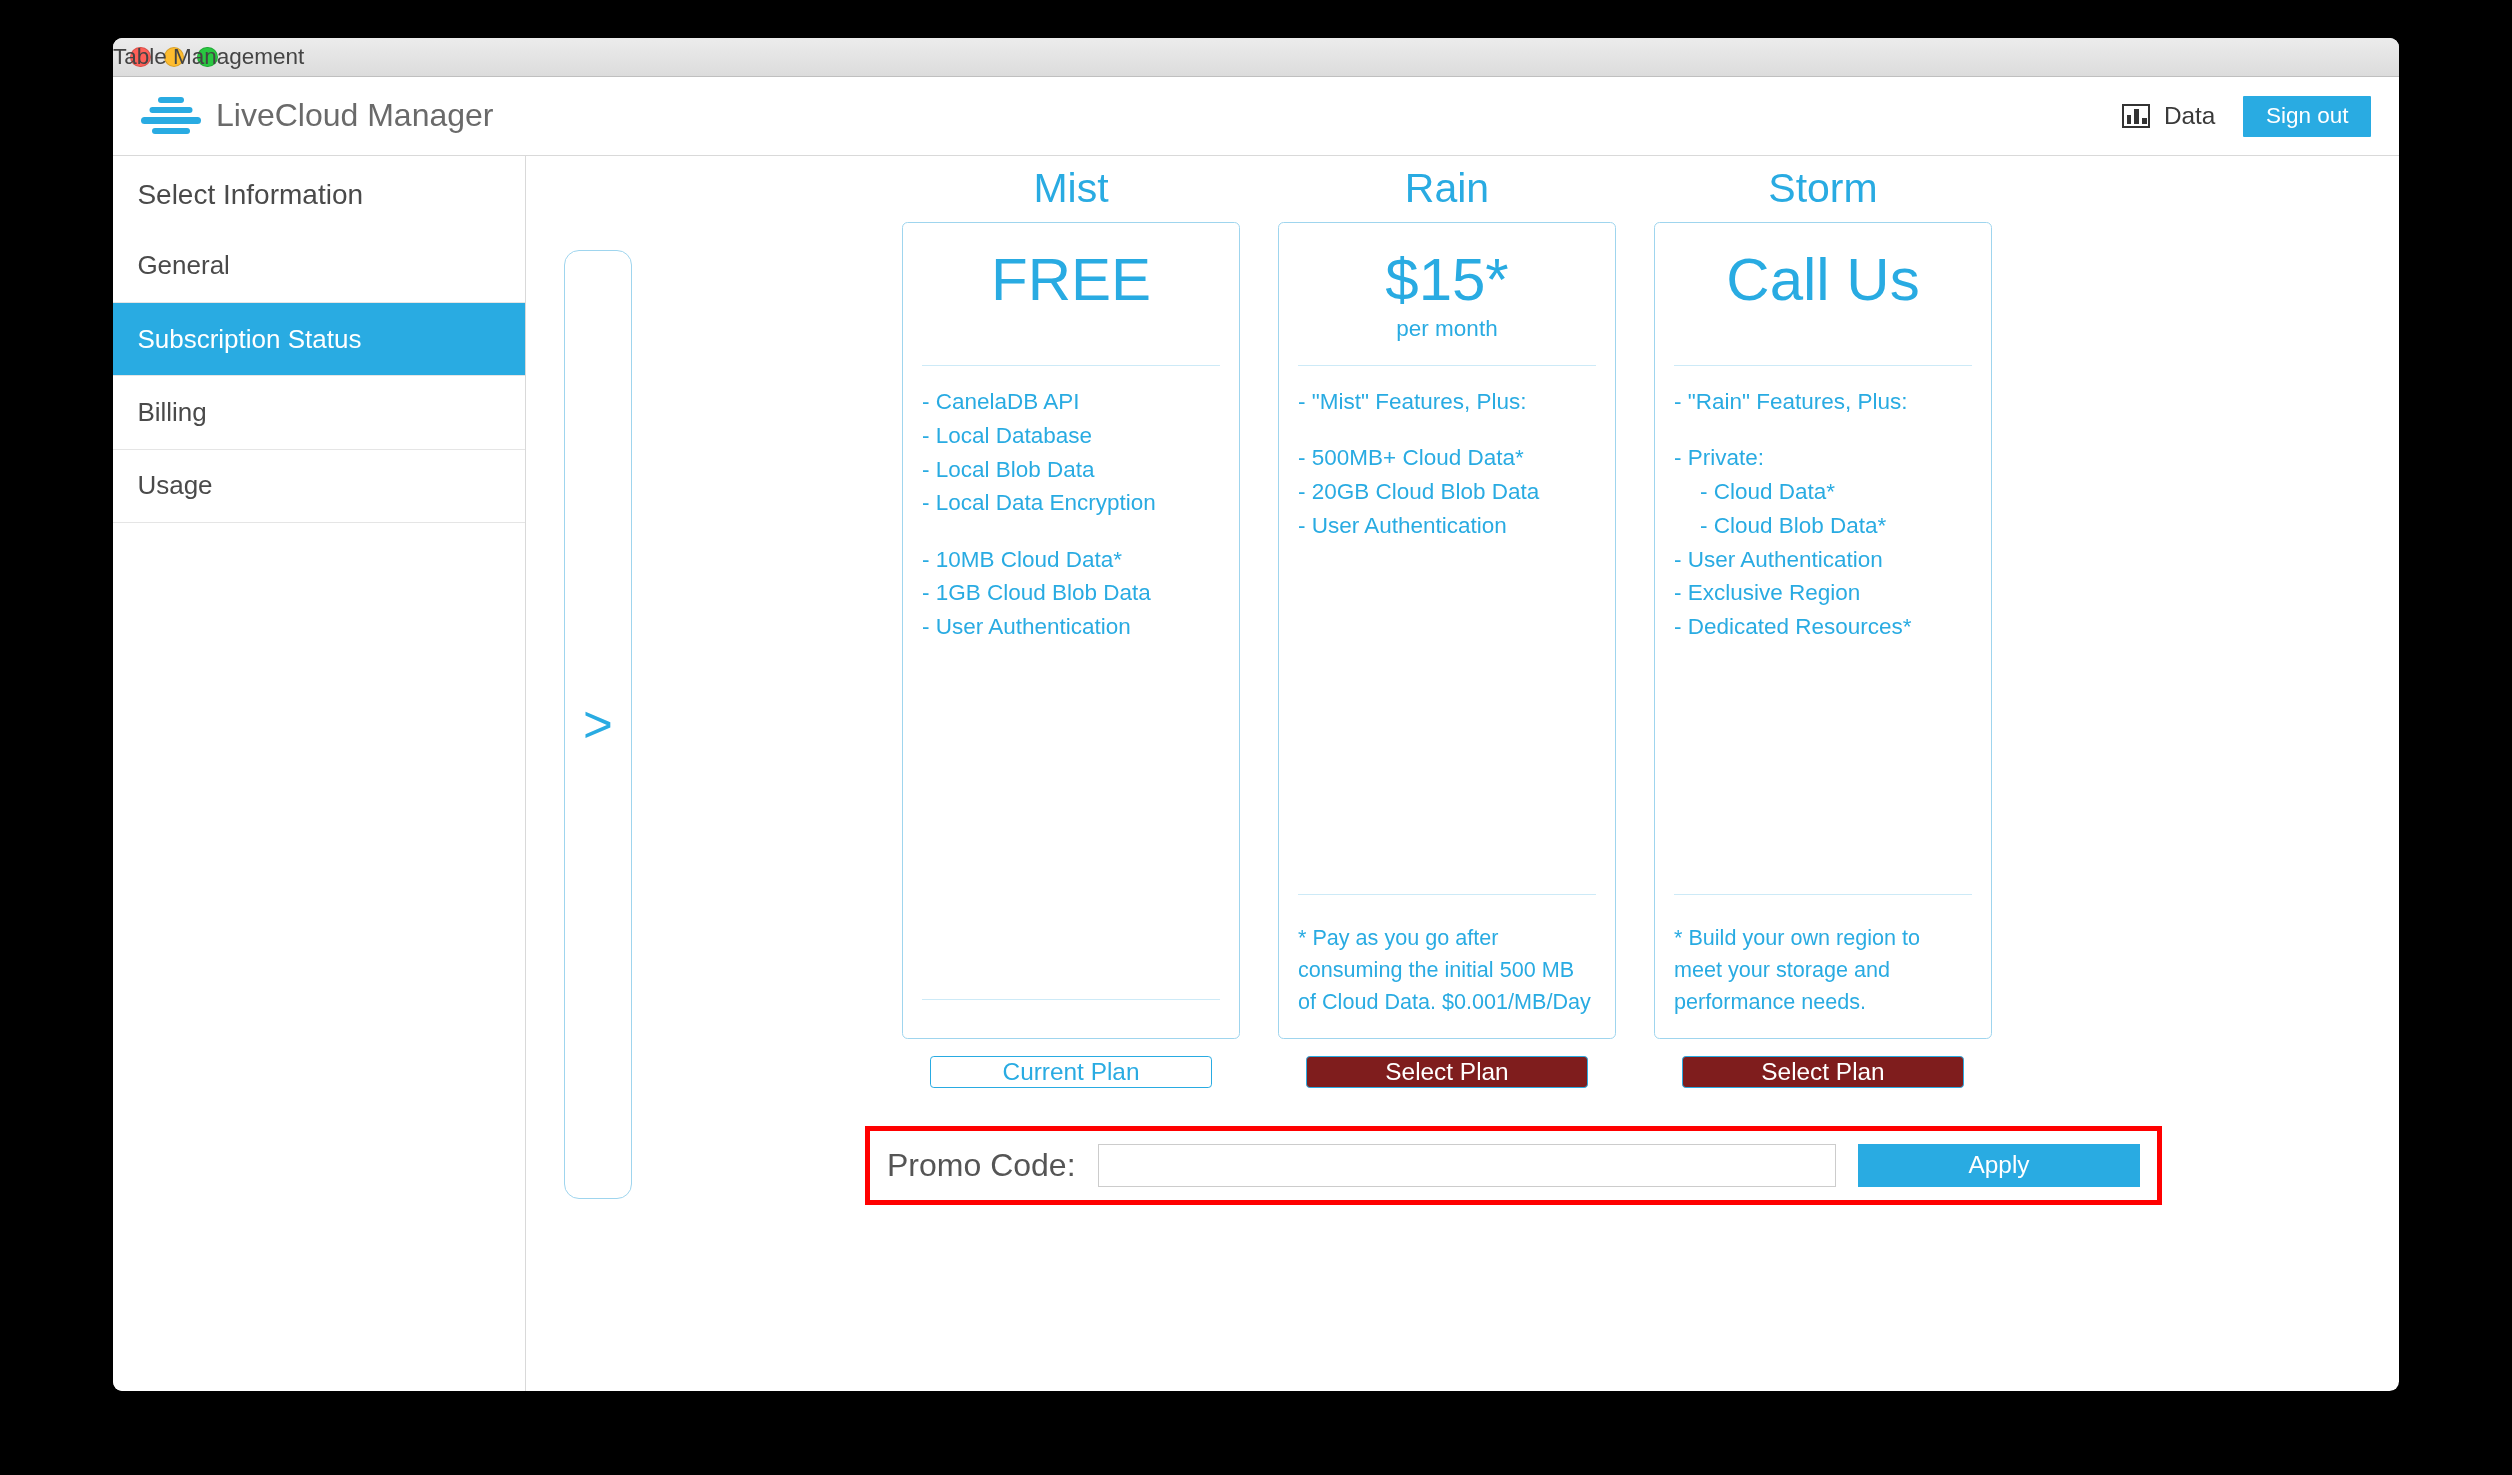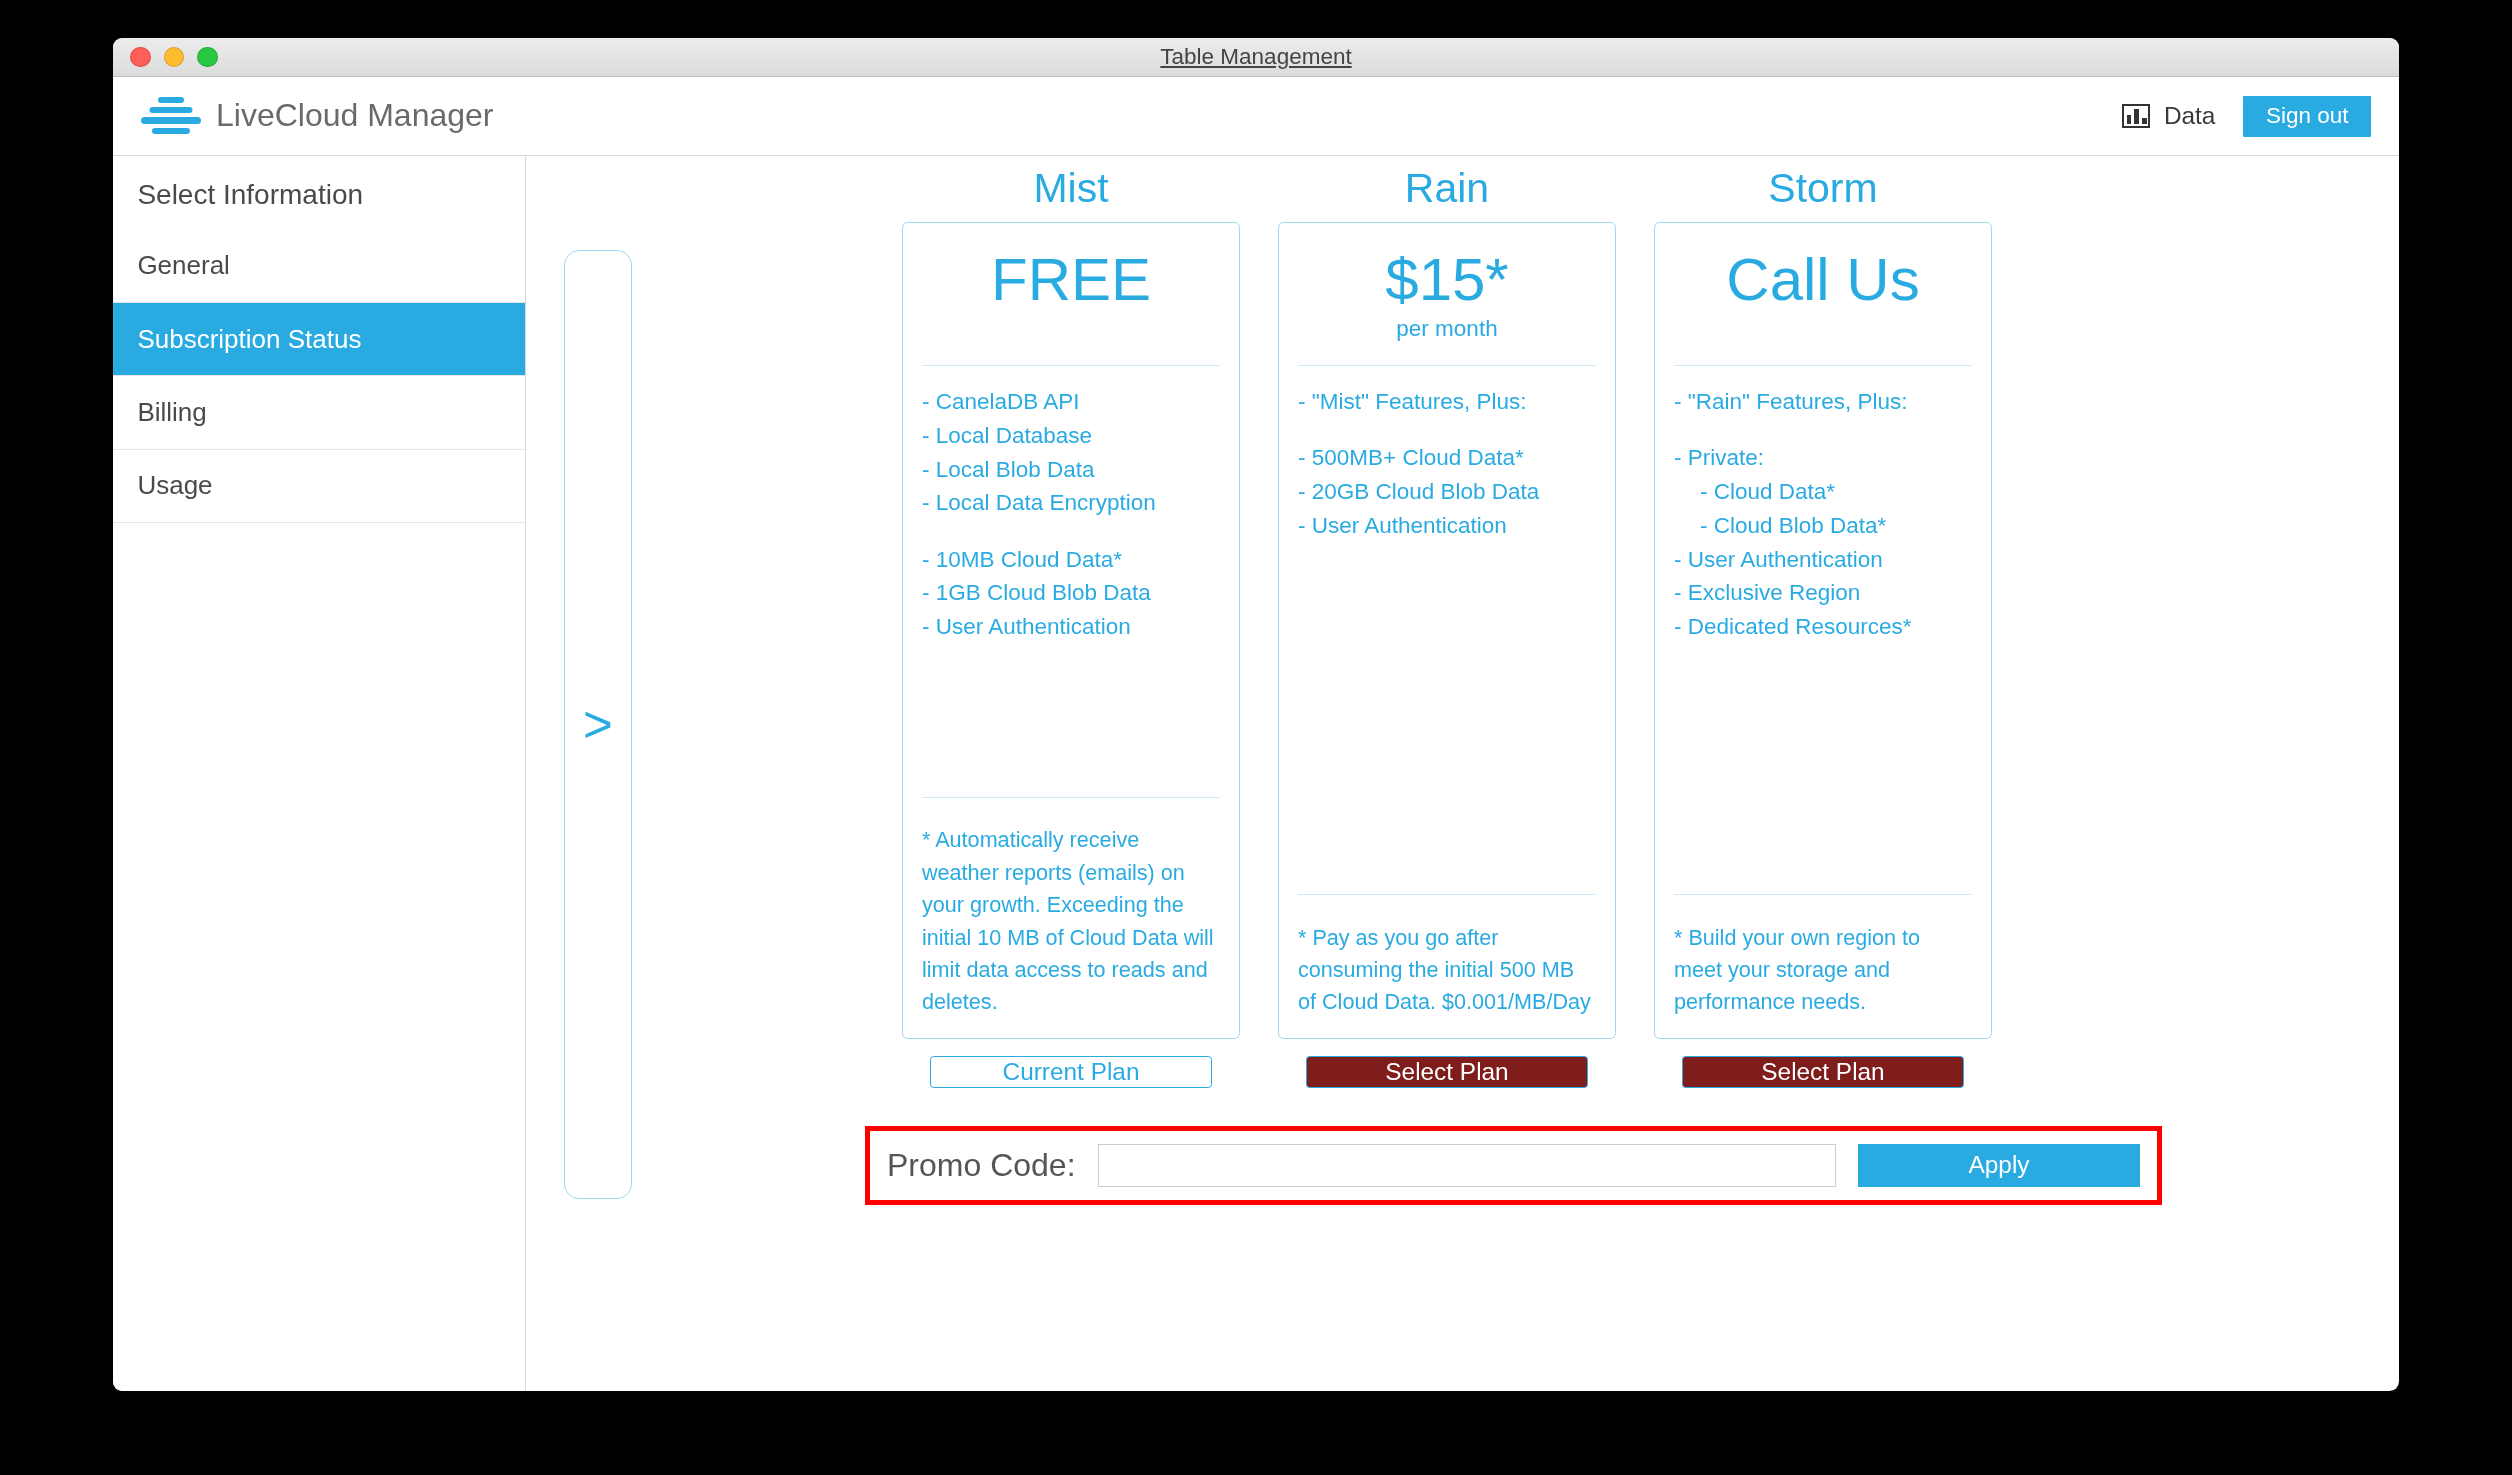--- a/index.html
+++ b/index.html
@@ -24,21 +24,21 @@
     border-bottom: 0.9px solid #bfbfbf;
     display: flex;
     align-items: center;
     position: relative;
   }
   .traffic-lights { display: flex; gap: 13px; padding-left: 17px; }
   .tl { width: 20.7px; height: 20.7px; border-radius: 50%; border: 0.9px solid rgba(0,0,0,0.15); }
   .tl.red { background:#ff5f57; }
   .tl.yellow { background:#febc2e; }
   .tl.green { background:#28c840; }
-  .titlebar-title { position: absolute; left:0; right:0; text-align:center; font-size: 22.5px; color:#444; pointer-events:none;text-decoration:underline; }
+  .titlebar-title { position: absolute; left:0; right:0; font-size: 22.5px; color:#444; pointer-events:none; }
   
   .app-header {
     height: 79px;
     border-bottom: 0.9px solid #d9d9d9;
     display:flex; align-items:center; padding: 0 28px;
   }
   .logo { display:flex; align-items:flex-start; gap:15px; }
   .logo-mark { width:60px; height:39px; position:relative; }
   .logo-mark .bar { position:absolute; left:50%; transform:translateX(-50%); height:6.6px; background:#29ABE2; border-radius:3.8px; }
   .logo-mark .b1 { top:0; width:26px; }
@@ -163,21 +163,20 @@
                 <div>- Local Database</div>
                 <div>- Local Blob Data</div>
                 <div>- Local Data Encryption</div>
                 <div style="height:22.5px"></div>
                 <div>- 10MB Cloud Data*</div>
                 <div>- 1GB Cloud Blob Data</div>
                 <div>- User Authentication</div>
               </div>
               <div class="spacer"></div>
               <hr class="plan-hr">
-              <div class="plan-note">* Automatically receive weather reports (emails) on your growth. Exceeding the initial 10 MB of Cloud Data will limit data access to reads and deletes.</div>
             </div>
             <button class="plan-btn outline">Current Plan</button>
           </div>
 
           <div class="plan-col">
             <div class="plan-title">Rain</div>
             <div class="plan-card">
               <div class="plan-price">$15*</div>
               <div class="plan-sub">per month</div>
               <hr class="plan-hr">

